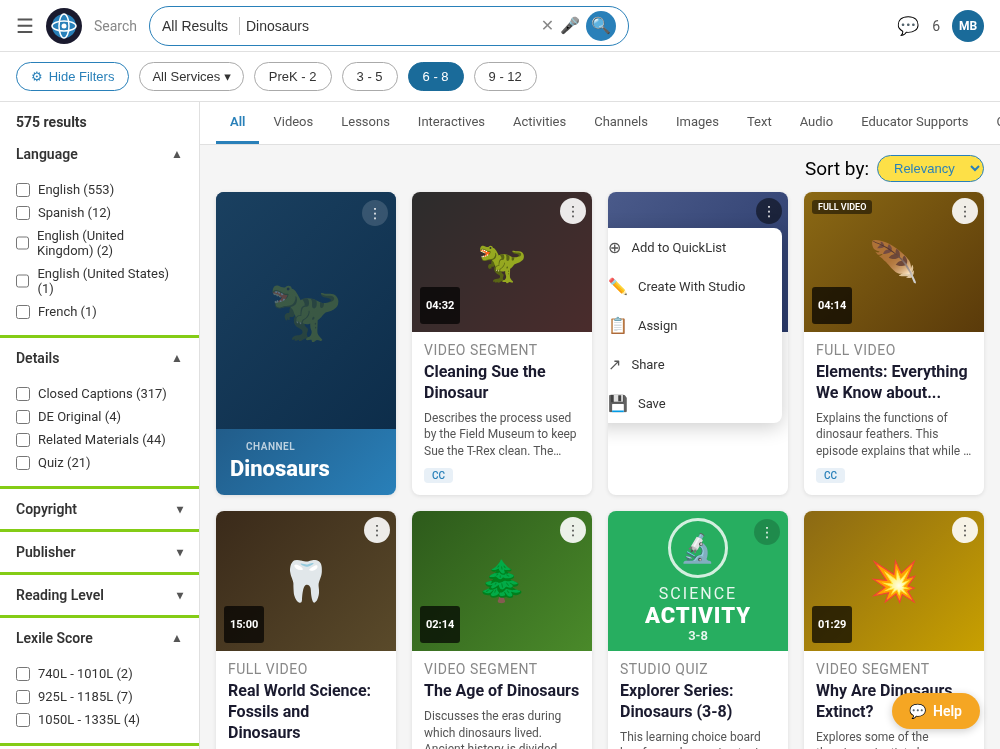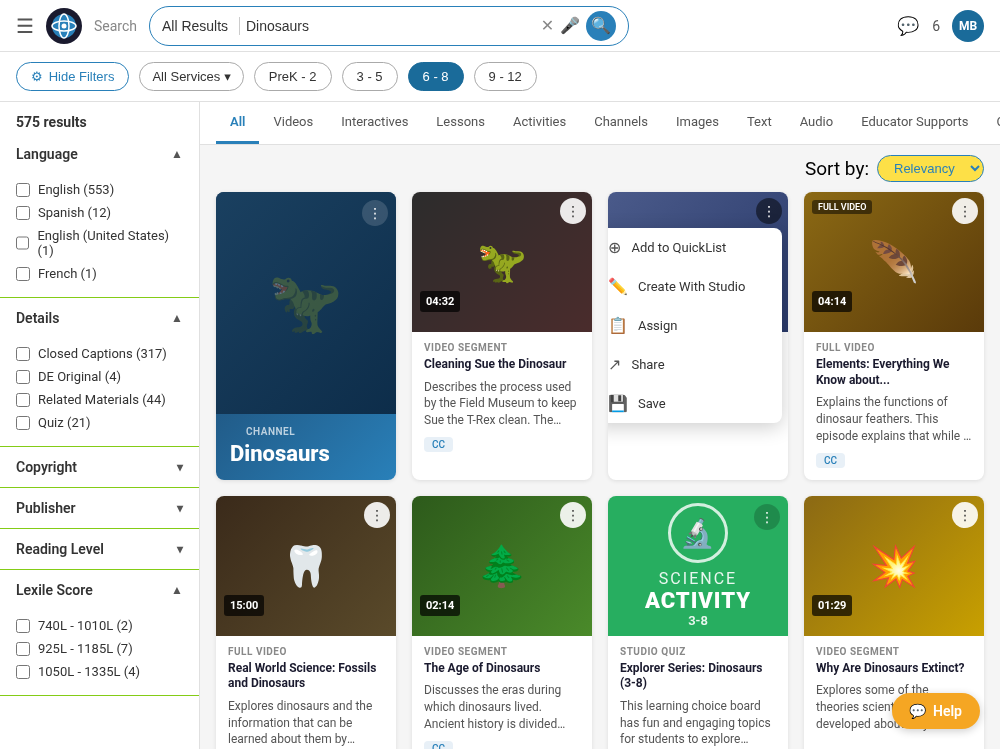--- a/index.html
+++ b/index.html
@@ -29,46 +29,46 @@
     .service-select { display: flex; align-items: center; gap: 4px; border: 1.5px solid #aaa; border-radius: 20px; padding: 6px 12px; font-size: 13px; cursor: pointer; color: #333; background: #fff; }
     .grade-btn { border: 1.5px solid #aaa; border-radius: 20px; padding: 6px 14px; font-size: 13px; cursor: pointer; background: #fff; color: #333; }
     .grade-btn.active { background: #1a6b9a; color: #fff; border-color: #1a6b9a; }
 
     
     .main { display: flex; height: calc(100vh - 52px - 48px); overflow: hidden; }
 
     
     .sidebar { width: 200px; min-width: 200px; background: #fff; border-right: 1px solid #e0e0e0; overflow-y: auto; padding: 0; }
     .results-count { padding: 12px 16px 4px; font-weight: bold; font-size: 14px; color: #333; }
-    .sidebar-section { border-bottom: 1px solid #84cc16; }
+    .sidebar-section { border-bottom: 3px solid #84cc16; }
     .sidebar-section-header { display: flex; align-items: center; justify-content: space-between; padding: 12px 16px; cursor: pointer; font-weight: 600; font-size: 14px; }
     .sidebar-section-header .chevron { font-size: 12px; color: #555; }
     .sidebar-items { padding: 4px 16px 12px; }
     .sidebar-item { display: flex; align-items: center; gap: 8px; padding: 4px 0; cursor: pointer; font-size: 13px; color: #333; }
     .sidebar-item input[type=checkbox] { width: 14px; height: 14px; cursor: pointer; accent-color: #2980b9; }
 
     
     .content { flex: 1; overflow-y: auto; padding: 0; }
     .tabs-row { display: flex; align-items: center; padding: 0 16px; background: #fff; border-bottom: 1px solid #e0e0e0; gap: 0; }
     .tab { padding: 12px 14px; font-size: 13px; cursor: pointer; color: #555; border-bottom: 3px solid transparent; white-space: nowrap; }
     .tab.active { color: #2980b9; border-bottom: 3px solid #2980b9; font-weight: 600; }
     .sort-row { display: flex; justify-content: flex-end; align-items: center; padding: 10px 16px; gap: 8px; }
     .sort-label { font-size: 19px; color: #000000; margin-left: 8px; }
     .sort-select { border: 1.5px solid #2980b9; border-radius: 20px; padding: 4px 12px; font-size: 13px; color: #2980b9; cursor: pointer; background: #fde047; }
 
     
     .grid { display: grid; grid-template-columns: repeat(4, 1fr); gap: 16px; padding: 0 16px 16px; }
     .card { background: #fff; border-radius: 8px; overflow: hidden; box-shadow: 0 1px 4px rgba(0,0,0,0.1); cursor: pointer; position: relative; }
     .card-thumb { position: relative; width: 100%; height: 140px; overflow: hidden; background: #222; }
-    .card-duration { position: absolute; bottom: 20px; left: 8px; background: rgba(0,0,0,0.7); color: #fff; font-size: 11px; padding: 4px 6px; border-radius: 3px; font-weight: bold; }
+    .card-duration { position: absolute; bottom: 8px; left: 8px; background: rgba(0,0,0,0.7); color: #fff; font-size: 11px; padding: 12px 6px; border-radius: 3px; font-weight: bold; }
     .card-badge { position: absolute; top: 8px; left: 8px; background: rgba(0,0,0,0.6); color: #fff; font-size: 10px; padding: 2px 6px; border-radius: 3px; text-transform: uppercase; font-weight: 600; }
     .card-menu { position: absolute; top: 6px; right: 6px; background: rgba(255,255,255,0.9); border: none; border-radius: 50%; width: 26px; height: 26px; display: flex; align-items: center; justify-content: center; cursor: pointer; font-size: 14px; color: #333; }
     .card-body { padding: 10px 12px 12px; }
-    .card-type { font-size: 10px; color: #888; text-transform: uppercase; font-weight: 700; letter-spacing: 0.5px; display: flex; align-items: center; justify-content: space-between; margin-bottom: 4px; }
-    .card-title { font-size: 12px; font-weight: 700; color: #1a1a2e; margin-bottom: 6px; line-height: 1.3; }
+    .card-type { font-size: 14px; color: #888; text-transform: uppercase; font-weight: 400; letter-spacing: 0.5px; display: flex; align-items: center; justify-content: space-between; margin-bottom: 4px; }
+    .card-title { font-size: 16px; font-weight: 700; color: #1a1a2e; margin-bottom: 6px; line-height: 1.3; }
     .card-desc { font-size: 12px; color: #555; line-height: 1.4; display: -webkit-box; -webkit-line-clamp: 3; -webkit-box-orient: vertical; overflow: hidden; }
     .card-tags { display: flex; flex-wrap: wrap; gap: 4px; margin-top: 8px; }
     .tag { background: #e8f0f7; color: #2980b9; border-radius: 4px; padding: 2px 8px; font-size: 10px; font-weight: 500; text-align: right; }
     .tag.cc { background: #e8f0f7; color: #2980b9; }
 
     
     .dropdown-menu { position: absolute; top: 40px; right: 6px; background: #fff; border-radius: 8px; box-shadow: 0 4px 20px rgba(0,0,0,0.2); width: 190px; z-index: 100; overflow: hidden; }
     .dropdown-item { display: flex; align-items: center; gap: 10px; padding: 10px 16px; font-size: 13px; color: #333; cursor: pointer; }
     .dropdown-item .icon { font-size: 16px; color: #555; }
 
@@ -141,20 +141,24 @@
         <label class="sidebar-item">
             <input type="checkbox" style="">
             <span>English (553)</span>
           </label>
         <label class="sidebar-item">
             <input type="checkbox" style="">
             <span>Spanish (12)</span>
           </label>
         <label class="sidebar-item">
             <input type="checkbox" style="">
+            <span>English (United Kingdom) (2)</span>
+          </label>
+        <label class="sidebar-item">
+            <input type="checkbox" style="">
             <span>English (United States) (1)</span>
           </label>
         <label class="sidebar-item">
             <input type="checkbox" style="">
             <span>French (1)</span>
           </label>
       </div>
     </div>
 
     <div class="sidebar-section">
@@ -223,22 +227,22 @@
           </label>
       </div>
     </div>
   </div>
 
   <div class="content">
 
     <div class="tabs-row">
       <div class="tab active">All</div>
       <div class="tab">Videos</div>
+      <div class="tab">Lessons</div>
       <div class="tab">Interactives</div>
-      <div class="tab">Lessons</div>
       <div class="tab">Activities</div>
       <div class="tab">Channels</div>
       <div class="tab">Images</div>
       <div class="tab">Text</div>
       <div class="tab">Audio</div>
       <div class="tab">Educator Supports</div>
       <div class="tab">Other Materials</div>
     </div>
 
     <div class="sort-row">

